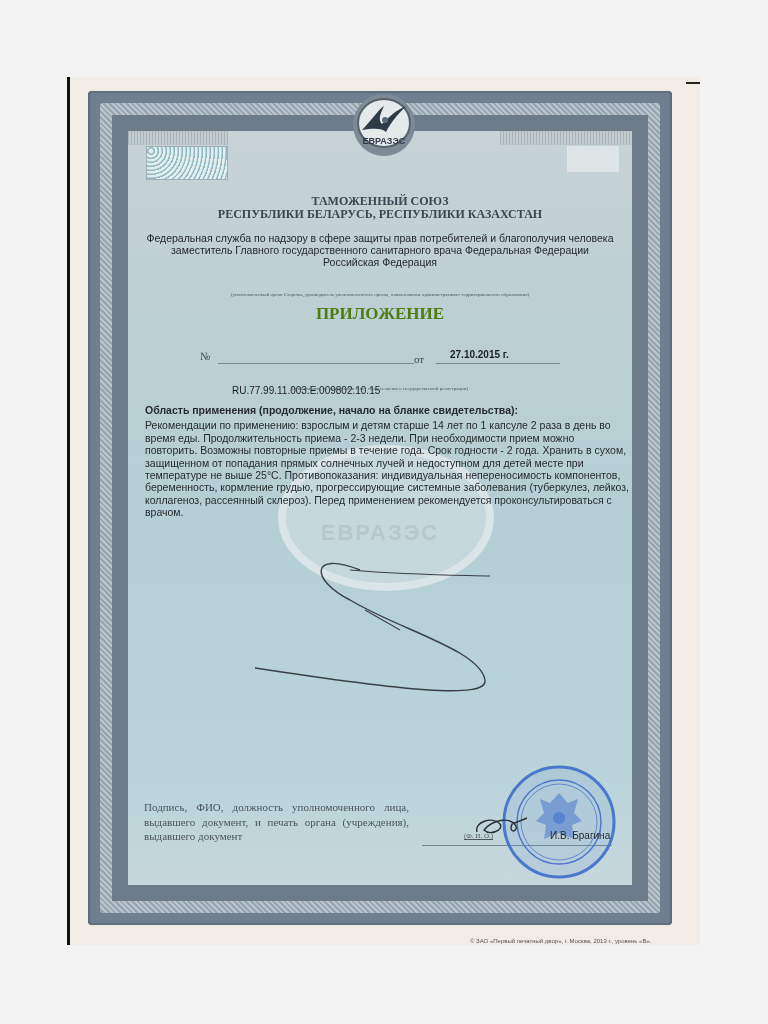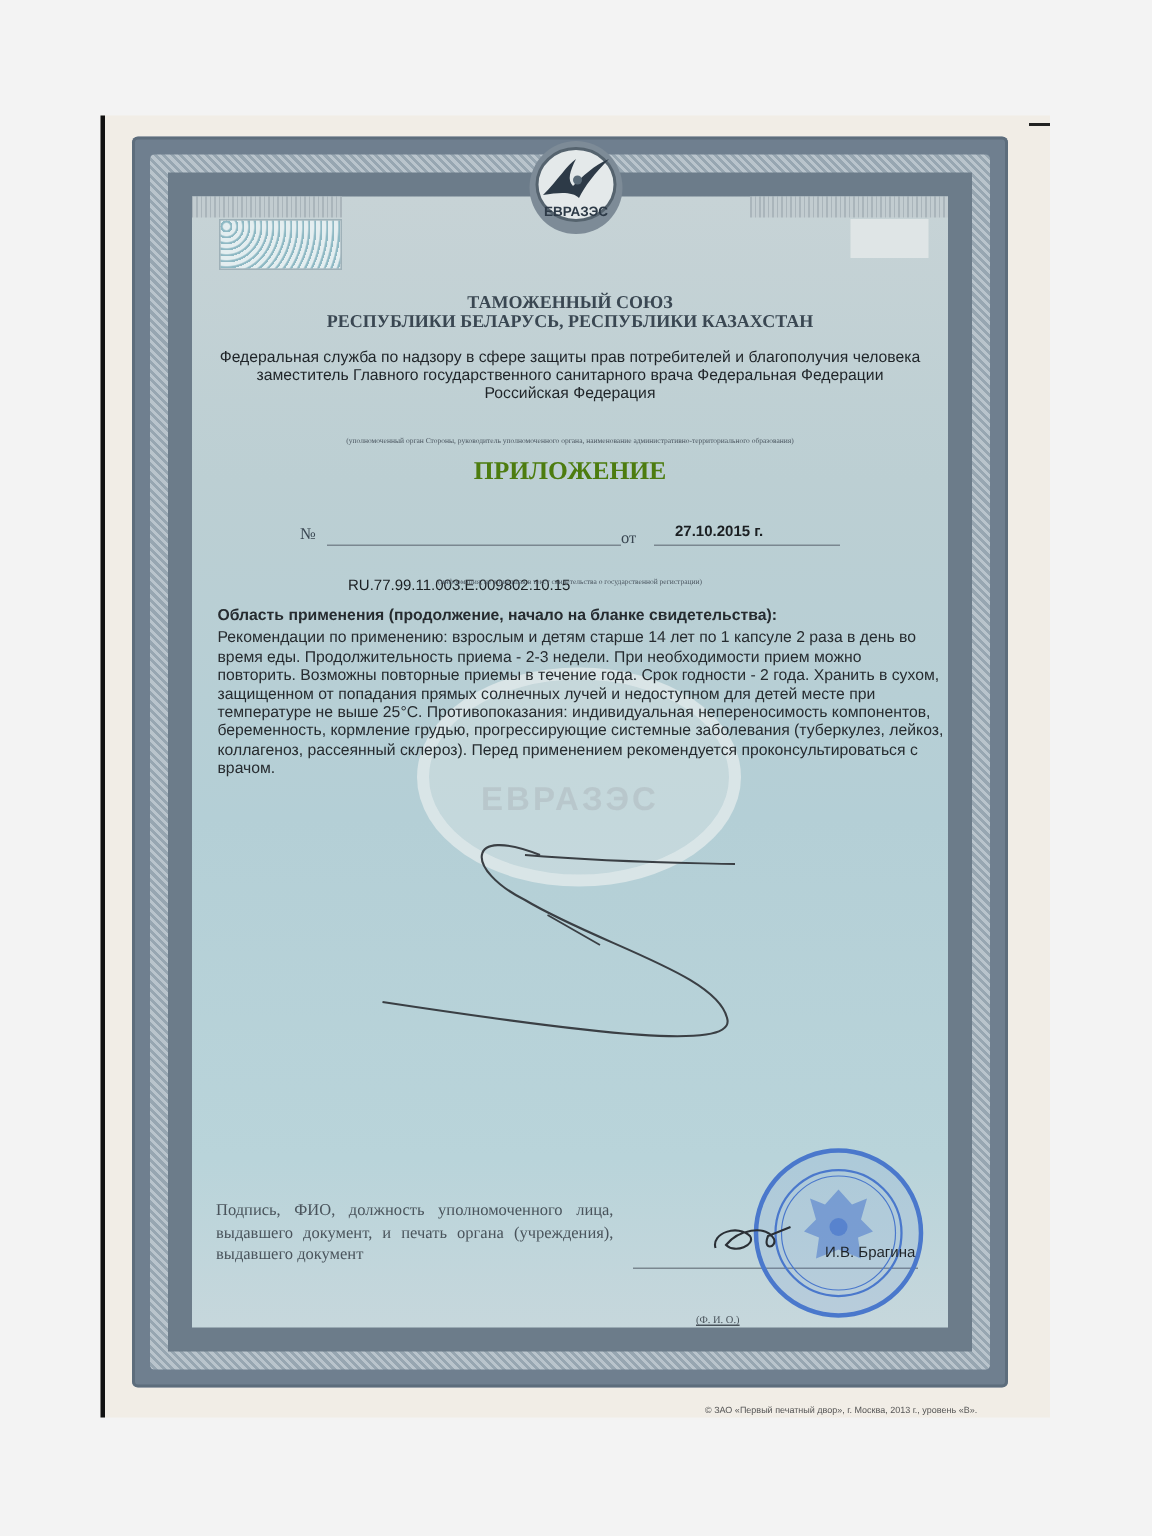--- a/index.html
+++ b/index.html
@@ -30,21 +30,21 @@
   .h-appendix{top:304px;font:bold 17px "Liberation Serif",serif;line-height:19px;color:#4d7c0f;text-align:center;}
   .numline{position:absolute;top:349px;left:200px;width:360px;height:16px;font:10px "Liberation Sans",sans-serif;color:#1b1f22;}
   .numline .lbl{position:absolute;font-family:"Liberation Serif",serif;color:#3a4752;font-size:11px;}
   .numline .uline{position:absolute;top:14px;height:1px;background:#7a8790;}
   .cap2{top:386px;}
   .scope{position:absolute;left:145px;top:404px;width:484px;font:10.5px "Liberation Sans",sans-serif;line-height:12.4px;color:#262b2f;}
   .scope .title{font-weight:bold;margin-bottom:3px;}
   .signature{position:absolute;left:250px;top:540px;width:250px;height:160px;}
   .sign-label{position:absolute;left:144px;top:800px;width:265px;font:11px "Liberation Serif",serif;line-height:14.5px;color:#4a545c;text-align:justify;text-align-last:left;}
   .fio-line{position:absolute;left:422px;top:845px;width:190px;height:1px;background:#7a8790;}
-  .fio-cap{position:absolute;left:464px;top:876px;font:7px "Liberation Serif",serif;color:#4a545c;text-decoration:underline;}
+  .fio-cap{position:absolute;left:464px;top:832px;font:7px "Liberation Serif",serif;color:#4a545c;text-decoration:underline;}
   .fio-name{position:absolute;left:550px;top:830px;font:10px "Liberation Sans",sans-serif;color:#1f2428;}
   .stamp{position:absolute;left:500px;top:763px;width:118px;height:118px;}
   .printer{position:absolute;left:470px;top:938px;font:6px "Liberation Sans",sans-serif;color:#555;}
 </style>
 </head>
 <body>
 
 <div class="paper"></div>
 <div class="scan-line-left"></div>
 <div class="scan-line-right"></div>

